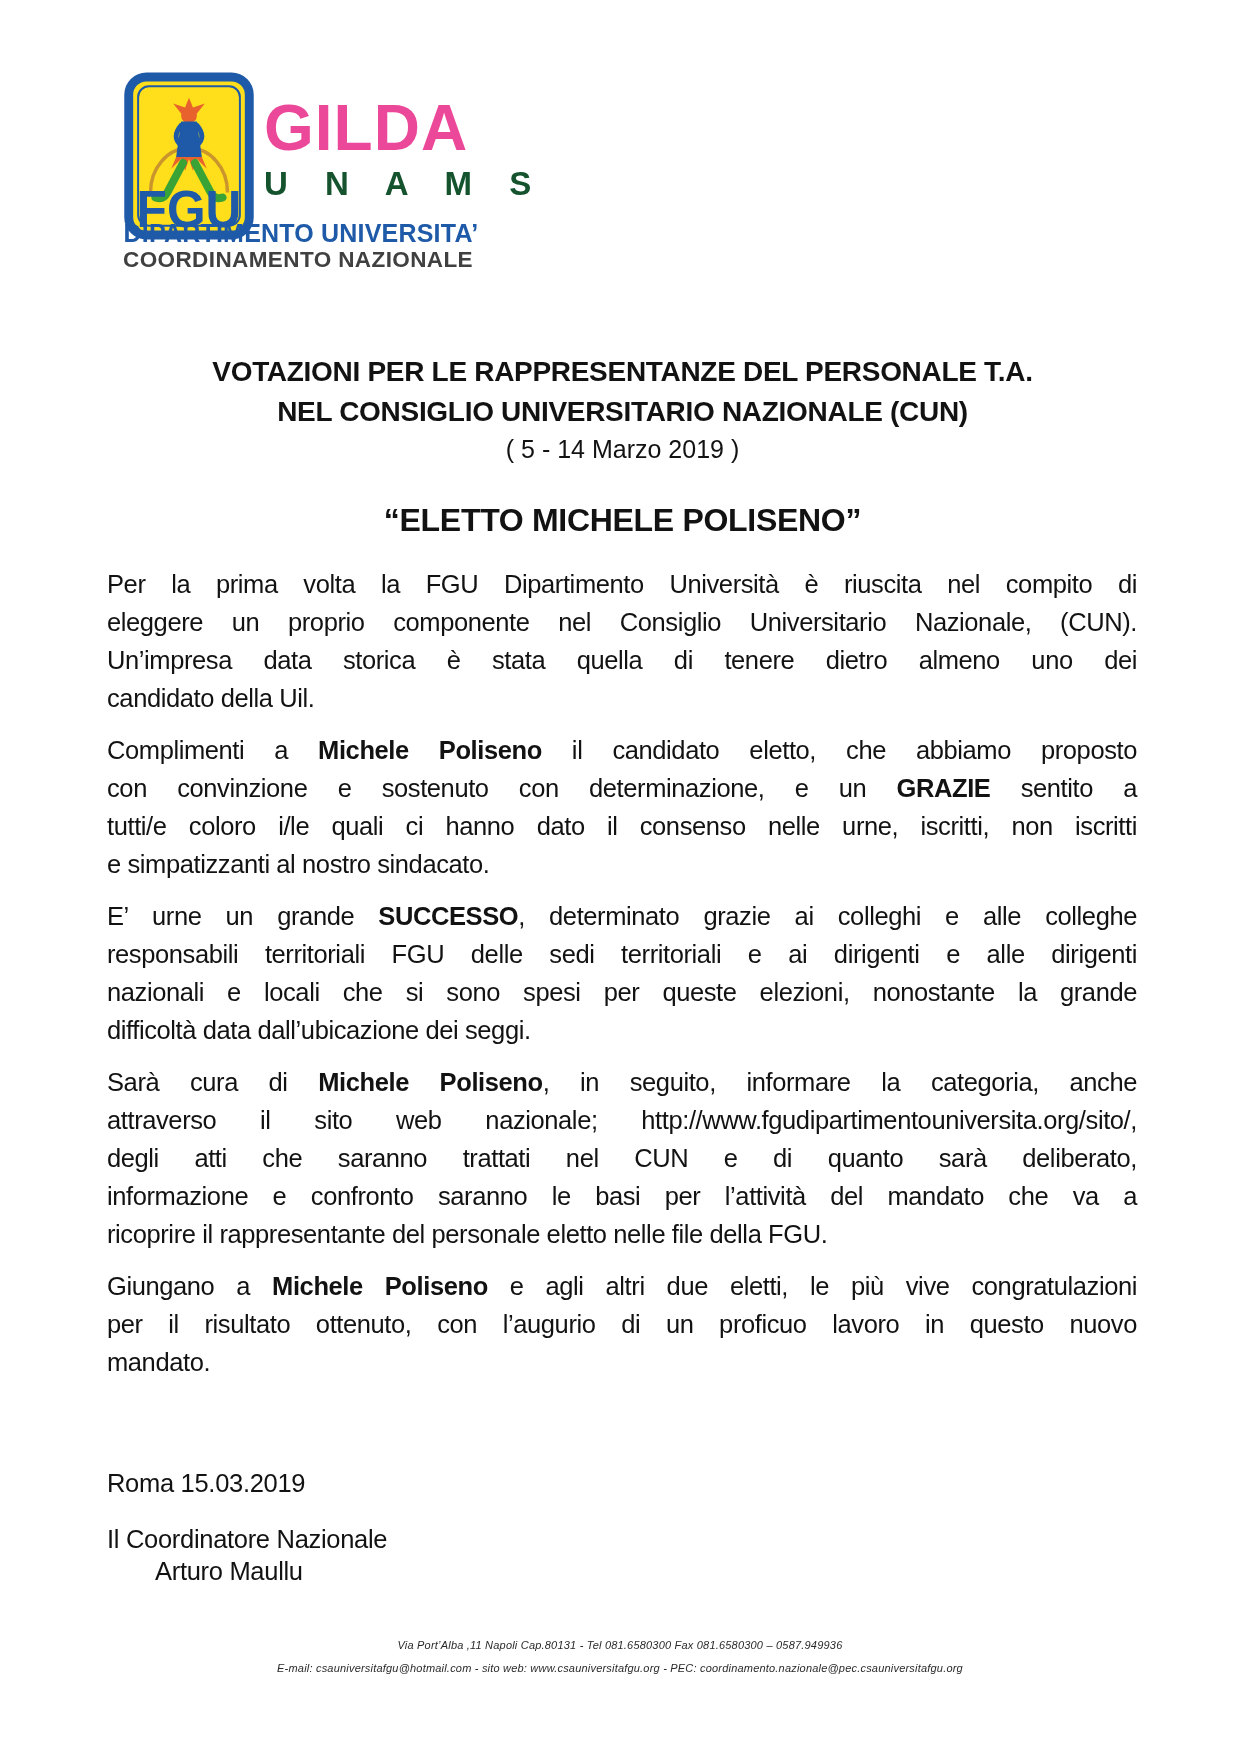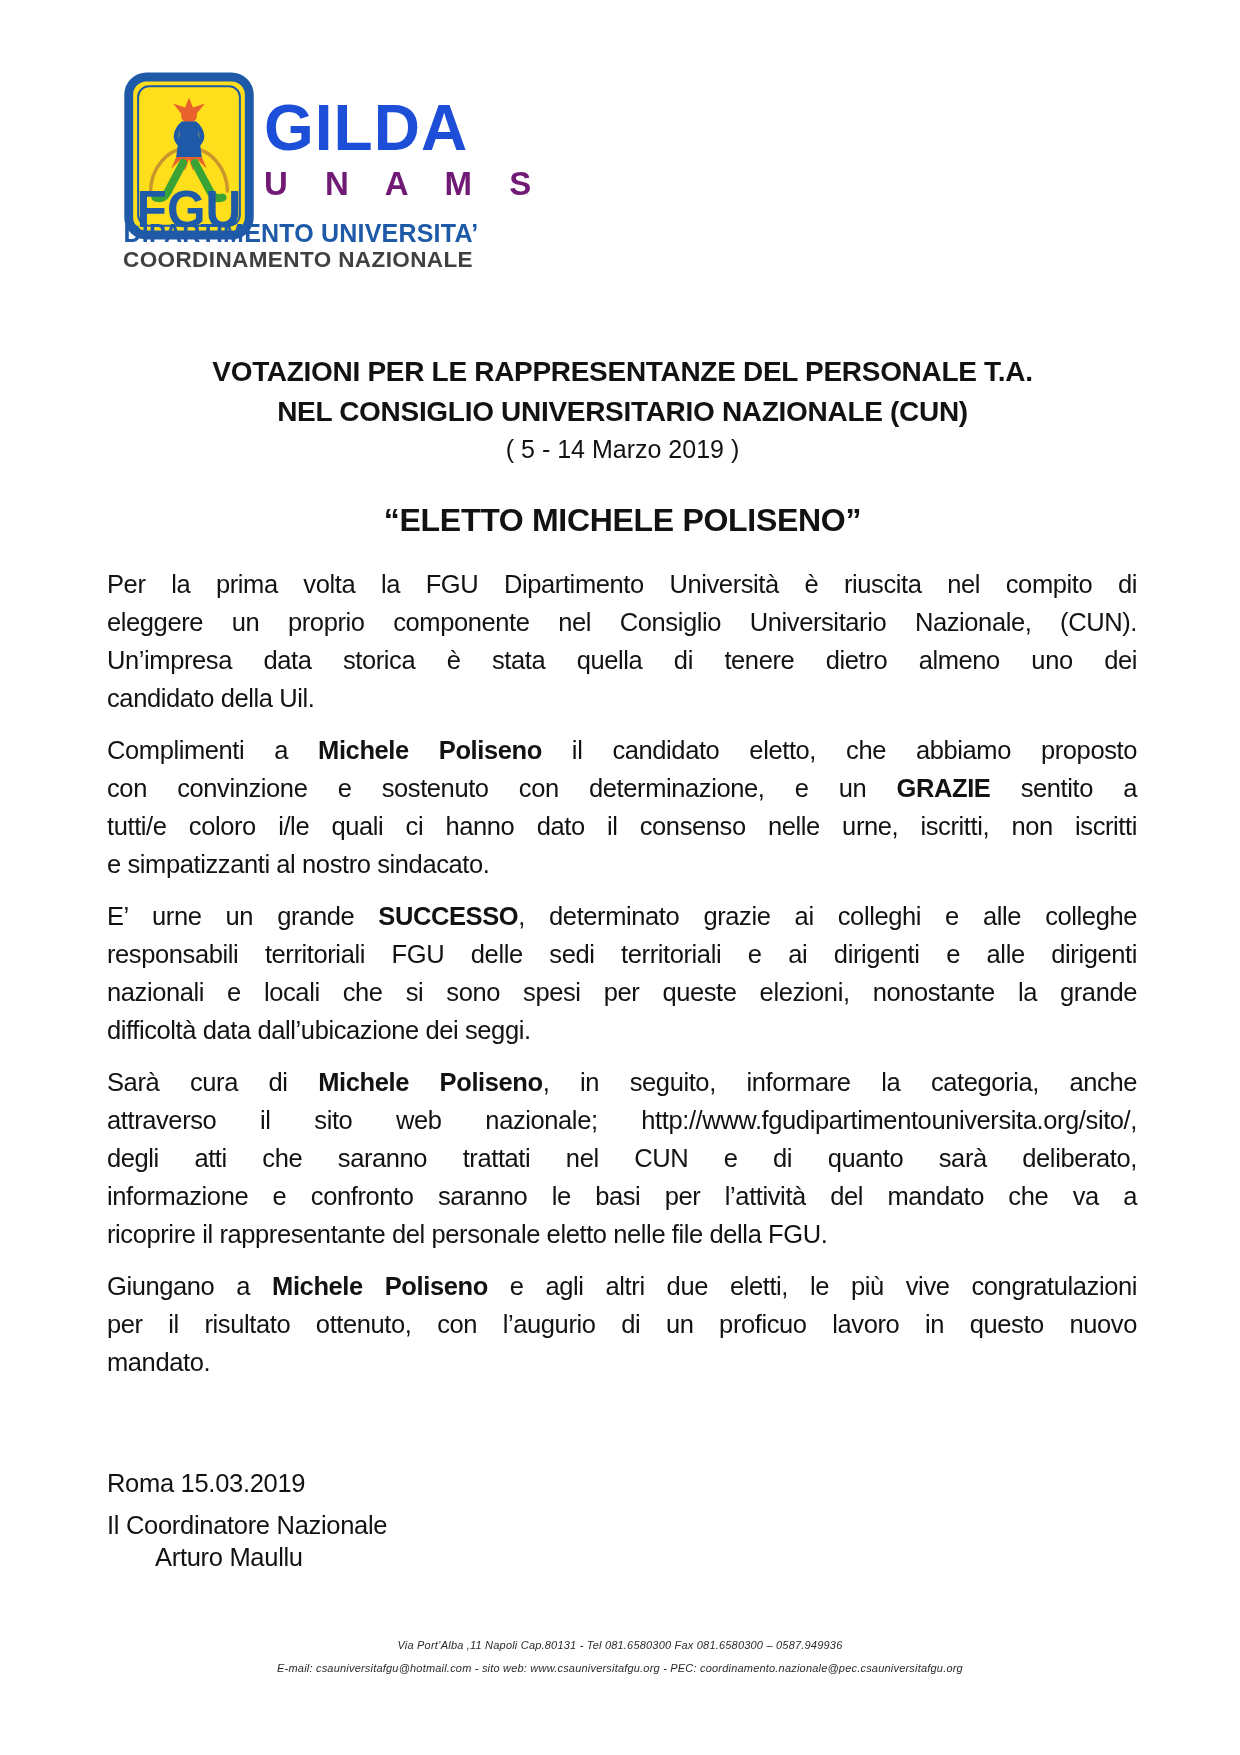--- a/index.html
+++ b/index.html
@@ -10,25 +10,25 @@
     font-family:"Liberation Sans", sans-serif;
     color:#121212;
     overflow:hidden;
   }
 
   
   .logo-block{position:absolute;left:123px;top:66px;width:360px;height:205px;}
   .emblem{position:absolute;left:0;top:6px;width:132px;height:168px;}
   .brand{position:absolute;left:141px;top:30px;white-space:nowrap;}
   .brand-gilda{
-    font-size:64px;font-weight:bold;color:#1d4ed8;line-height:1;
+    font-size:64px;font-weight:bold;color:#ec4899;line-height:1;
     letter-spacing:1px;
   }
   .brand-unams{
-    font-size:33px;font-weight:600;color:#701a75;line-height:1;
+    font-size:33px;font-weight:600;color:#14532d;line-height:1;
     letter-spacing:14px;margin-top:7px;
   }
   .dept1{
     position:absolute;left:0;top:153px;width:356px;text-align:center;
     font-size:25px;font-weight:bold;color:#1e5aa8;letter-spacing:0.2px;white-space:nowrap;
   }
   .dept2{
     position:absolute;left:0;top:181px;width:330px;text-align:center;
     font-size:22.5px;font-weight:bold;color:#404040;letter-spacing:0.4px;white-space:nowrap;
   }
@@ -55,21 +55,21 @@
   .paragraph{margin:0 0 14px 0;}
   .bline{
     font-size:25.5px;line-height:38px;letter-spacing:-0.4px;color:#121212;
   }
   .bline.just{text-align:justify;text-align-last:justify;}
   .bline b{font-weight:bold;}
 
   
   .signature{position:absolute;left:107px;top:1467px;}
   .sig-line{font-size:25.5px;line-height:32px;letter-spacing:-0.3px;}
-  .sig-role{margin-top:10px;}
+  .sig-role{margin-top:24px;}
   .sig-name{padding-left:48px;}
 
   
   .page-footer{
     position:absolute;left:0;right:0;top:1634px;text-align:center;
     font-style:italic;font-size:11px;line-height:23px;color:#2a2a2a;
     letter-spacing:0.2px;
   }
 </style>
 </head>

